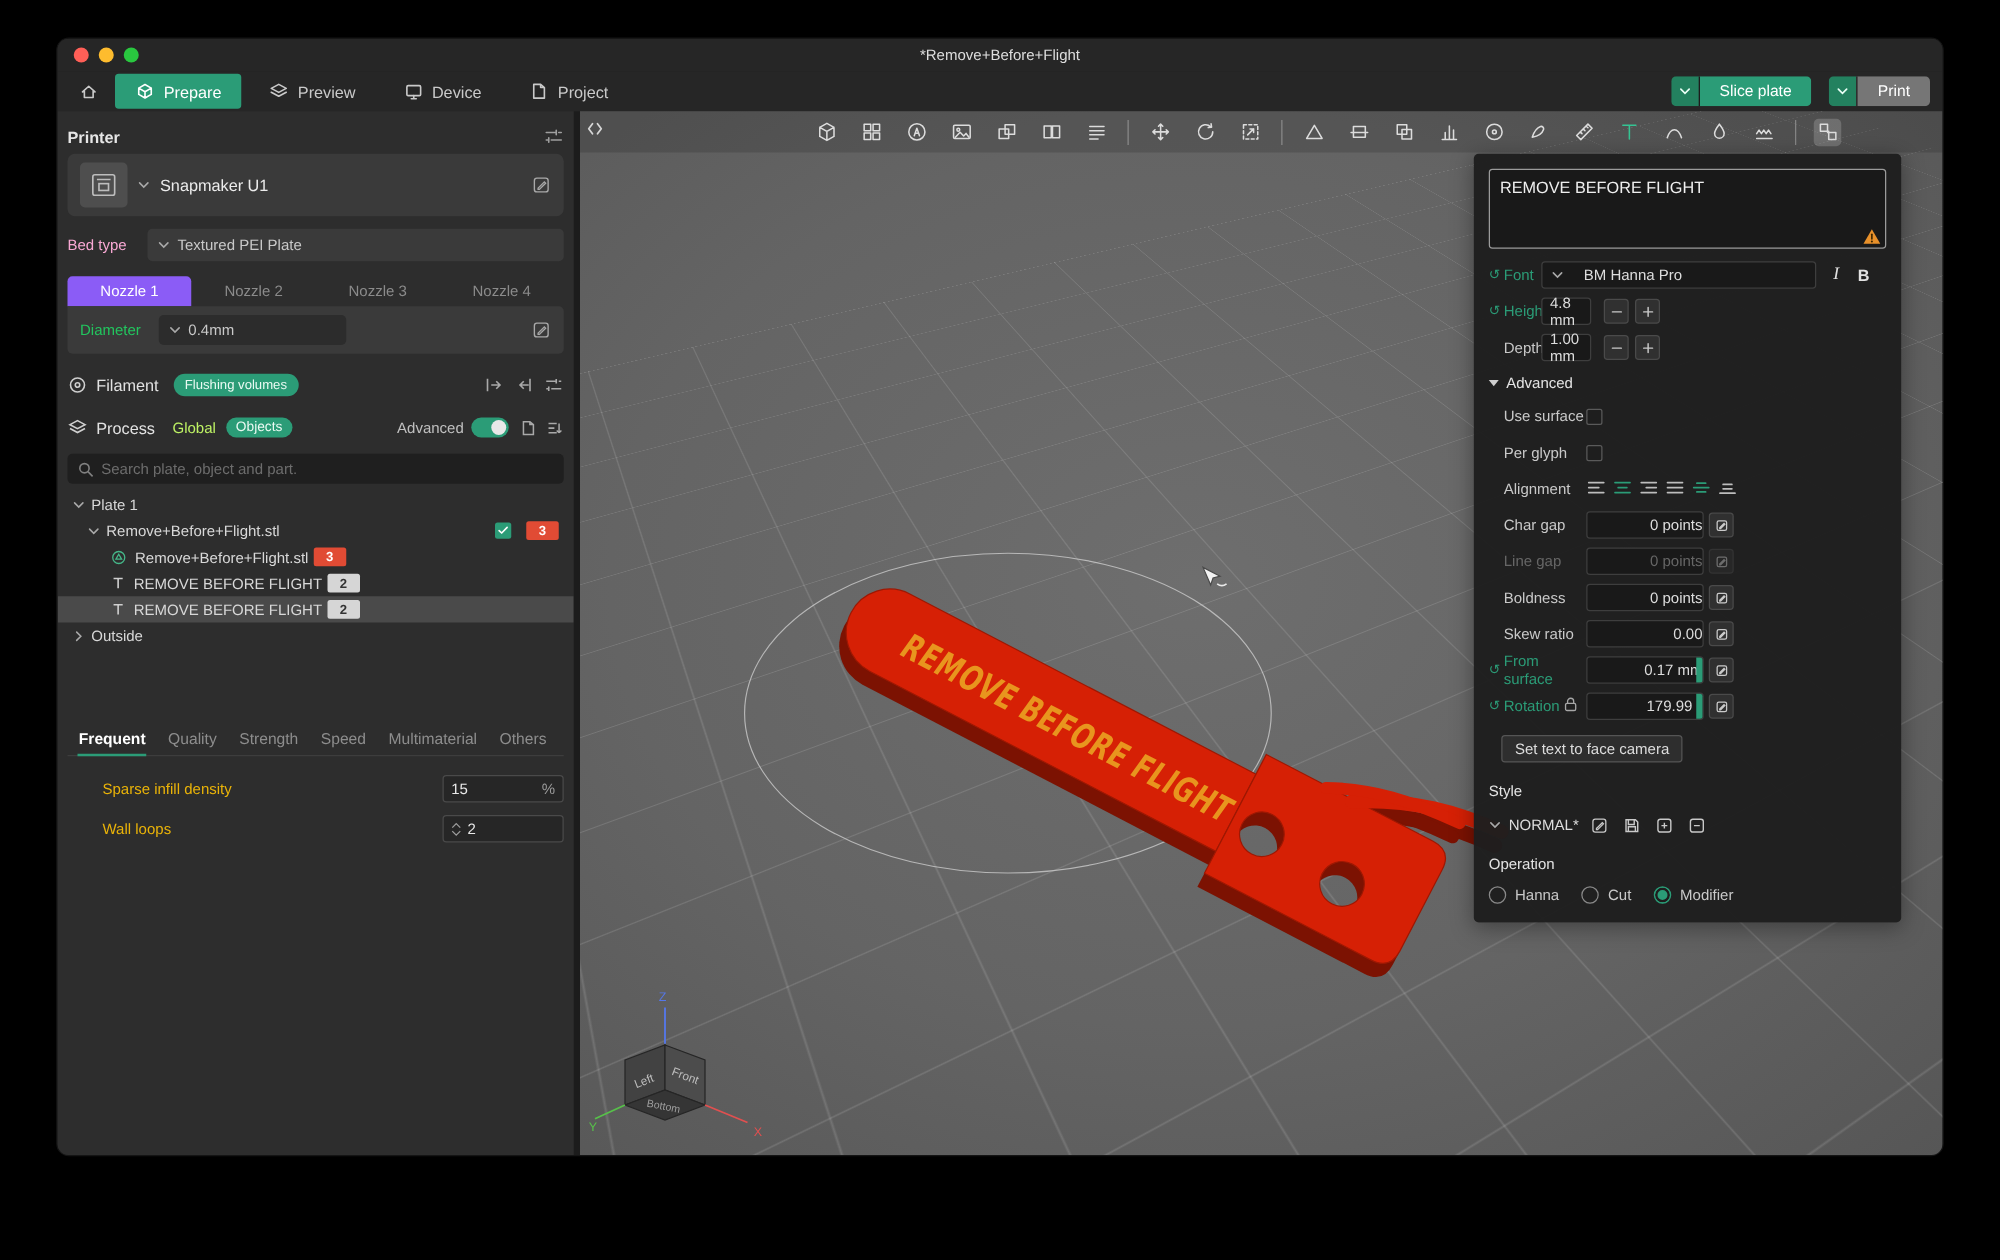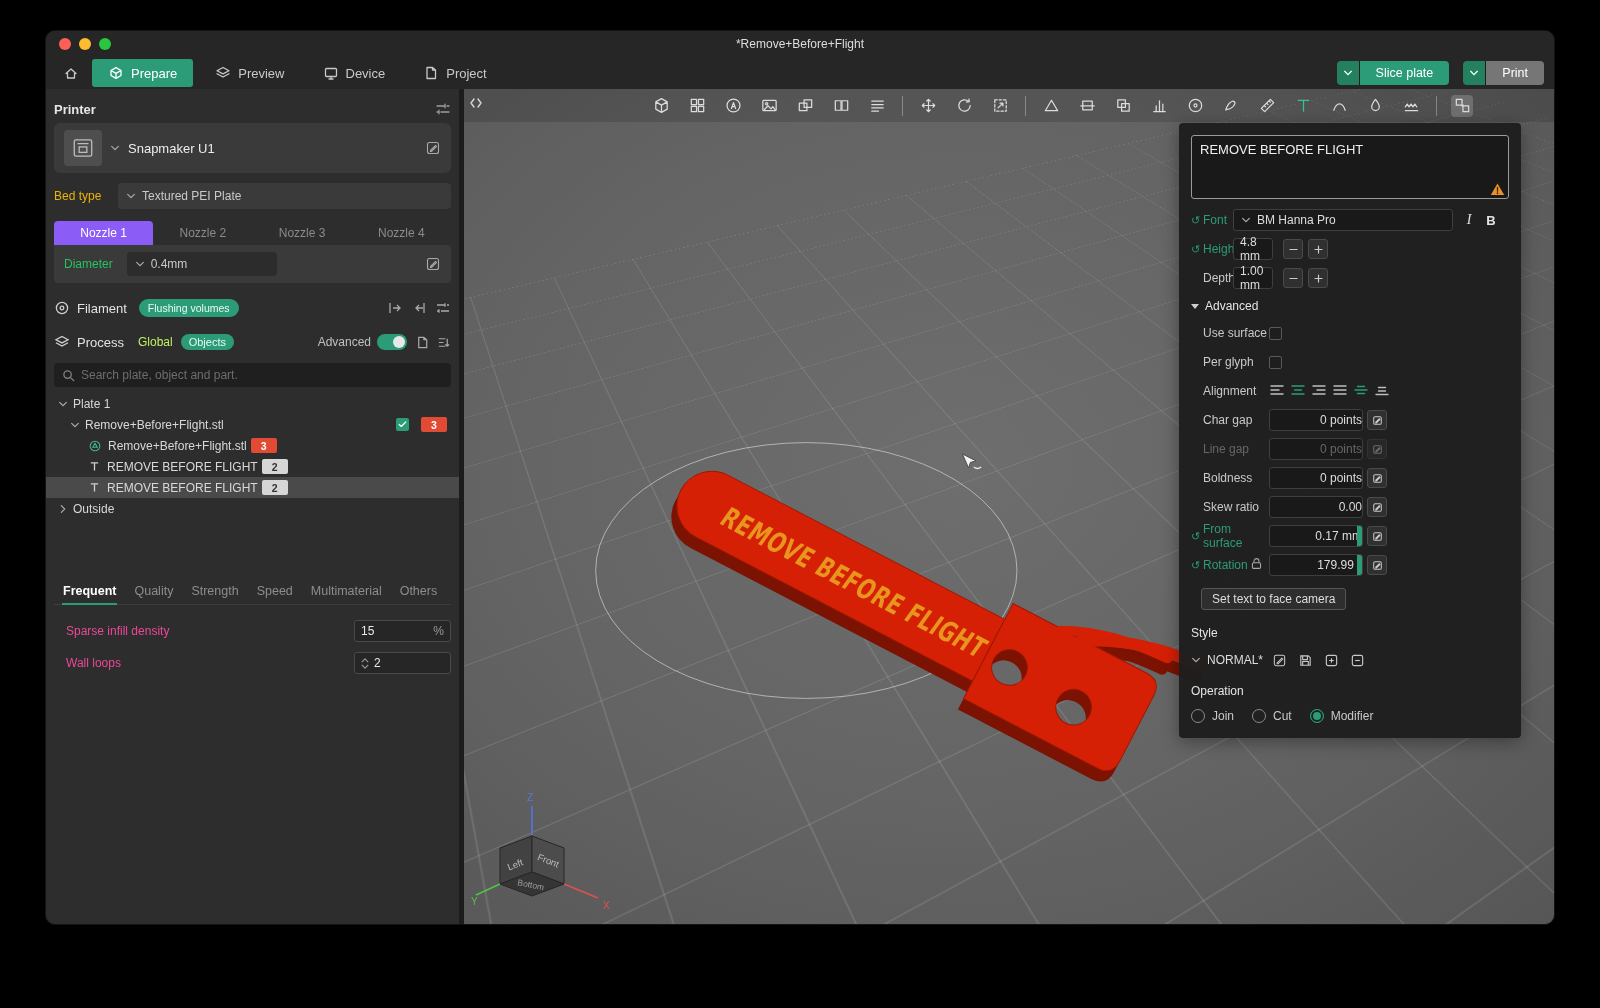--- a/index.html
+++ b/index.html
@@ -35,21 +35,21 @@
 .sb-hd .ric{margin-left:auto;color:#9f9f9f}
 .card{background:#3a3a3a;border-radius:6px}
 .printer-card{height:50px;display:flex;align-items:center;padding:0 10px;gap:8px}
 .pthumb{width:38px;height:36px;background:#4e4e4e;border-radius:4px;display:flex;align-items:center;justify-content:center}
 .pname{font-size:13px;color:#ececec}
 .mlauto{margin-left:auto}
 .ic{color:#a9a9a9;display:inline-flex}
 .ic svg{display:block}
 .chev{width:10px;height:10px;fill:none;stroke:#a9a9a9;stroke-width:1.5;stroke-linecap:round;flex:0 0 auto}
 .row-bed{margin-top:10px;display:flex;align-items:center;height:26px}
-.row-bed .lbl{width:64px;color:#eab308}
+.row-bed .lbl{width:64px;color:#f9a8d4}
 .dd{display:flex;align-items:center;gap:6px;background:#3a3a3a;border-radius:4px;height:26px;padding:0 8px;color:#c9c9c9}
 .dd.flex1{flex:1}
 .noz-tabs{margin-top:12px;display:flex;height:24px}
 .noz{flex:1;display:flex;align-items:center;justify-content:center;font-size:12px;color:#8b8b8b}
 .noz.active{background:#8b5cf6;border-radius:4px 4px 0 0;color:#fff}
 .diam-card{height:38px;background:#3a3a3a;border-radius:0 4px 4px 4px;display:flex;align-items:center;padding:0 10px}
 .diam-card .lbl{color:#22c55e}
 .dd.small{height:24px;width:150px;background:#2c2c2c;margin-left:14px}
 .row-fil{margin-top:12px;height:26px;display:flex;align-items:center}
 .row-fil .t,.row-pro .t{font-size:13px;color:#e2e2e2;margin-left:7px}
@@ -72,21 +72,21 @@
 .badge.red{background:#e14b34;color:#fff}
 .badge.lt{background:#d6d6d6;color:#333}
 .cbx{width:13px;height:13px;border-radius:2px;background:#2b9c77;display:flex;align-items:center;justify-content:center;margin-right:8px}
 .cbx svg{width:9px;height:9px;fill:none;stroke:#fff;stroke-width:2;stroke-linecap:round;stroke-linejoin:round}
 .ticon{margin-right:6px;display:inline-flex;color:#cfcfcf}
 .ptabs{display:flex;align-items:flex-end;height:26px;border-bottom:1px solid #3d3d3d}
 .ptab{padding:0 9px 6px;font-size:12.5px;color:#8d8d8d;position:relative}
 .ptab.active{color:#fff;font-weight:bold}
 .ptab.active::after{content:"";position:absolute;left:8px;right:8px;bottom:-1px;height:2px;background:#2b9c77}
 .prow{margin-top:8px;height:24px;display:flex;align-items:center}
-.prow .lbl{margin-left:12px;color:#ec4899}
+.prow .lbl{margin-left:28px;color:#eab308}
 .pinp{margin-left:auto;width:97px;height:22px;background:#262626;border:1px solid #4a4a4a;border-radius:3px;display:flex;align-items:center;padding:0 6px;color:#e8e8e8}
 .pinp .unit{margin-left:auto;color:#9a9a9a}
 .stepper{display:inline-flex;flex-direction:column;gap:1px;margin-right:5px;color:#9a9a9a}
 .stepper svg{width:8px;height:5px;fill:none;stroke:currentColor;stroke-width:1.4}
 
 .viewport{flex:1;position:relative;overflow:hidden;background:radial-gradient(ellipse at 45% 45%,#6e6e6e 0%,#646464 55%,#565656 100%)}
 .gridplane{position:absolute;left:-420px;top:-360px;width:2200px;height:1800px;background-image:linear-gradient(rgba(255,255,255,.13) 1px,transparent 1px),linear-gradient(90deg,rgba(255,255,255,.13) 1px,transparent 1px);background-size:96px 96px;transform:perspective(1100px) rotateX(54deg) rotateZ(-33deg);transform-origin:50% 40%}
 .topband{position:absolute;left:0;top:0;right:0;height:33px;background:rgba(0,0,0,.14)}
 .collapse{position:absolute;left:4px;top:6px;color:#d6d6d6}
 .collapse svg{width:16px;height:16px;fill:none;stroke:currentColor;stroke-width:1.4;stroke-linecap:round;stroke-linejoin:round}
@@ -104,21 +104,21 @@
 .ta{position:relative;height:64px;background:#191919;border:1px solid #9b9b9b;border-radius:3px;padding:6px 8px;font-size:13px;color:#efefef;margin-bottom:10px}
 .ta .warn{position:absolute;right:3px;bottom:2px}
 .tprow{display:flex;align-items:center;height:22px;margin-bottom:7px}
 .gut{width:12px;display:flex;align-items:center;flex:0 0 auto}
 .reset{color:#2b9c77;font-size:11px;line-height:1}
 .lbl-s{width:30px;flex:0 0 auto}
 .lbl-m{width:66px;flex:0 0 auto;display:flex;align-items:center}
 .teal{color:#2b9c77}
 .dim{color:#666}
 .inp{position:relative;display:flex;align-items:center;background:#191919;border:1px solid #3e3e3e;border-radius:3px;height:22px;color:#ddd}
-.inp.w-dd{width:220px;gap:6px;padding:0 7px}
+.inp.w-dd{width:220px;gap:16px;padding:0 7px}
 .inp.w-num{width:40px;padding-left:6px}
 .inp.w-pts{width:94px;justify-content:flex-end}
 .inp .bar{position:absolute;right:0;top:0;bottom:0;width:5px;background:#2b9c77;border-radius:0 2px 2px 0}
 .sq{width:20px;height:20px;border:1px solid #4a4a4a;border-radius:3px;background:#303030;display:flex;align-items:center;justify-content:center;flex:0 0 auto}
 .sq svg{width:11px;height:11px;fill:none;stroke:#c9c9c9;stroke-width:1.5;stroke-linecap:round}
 .ml10{margin-left:10px}.ml5{margin-left:5px}.ml4{margin-left:4px}.ml6{margin-left:6px}.ml2{margin-left:2px}
 .ibtn{width:20px;height:20px;display:flex;align-items:center;justify-content:center;color:#e2e2e2}
 .ibtn .it{font-family:"Liberation Serif",serif;font-style:italic;font-size:14px}
 .ibtn .bd{font-weight:bold;font-size:13px}
 .advhdr{display:flex;align-items:center;height:20px;margin-bottom:6px;color:#e4e4e4}
@@ -875,21 +875,21 @@
                   <rect x="2.5" y="2.5" width="11" height="11" rx="2"></rect>
                   <path d="M5.5 8h5"></path>
                 </svg>
               </span>
           </div>
 
           <div class="sechdr">Operation</div>
           <div class="oprow">
             <span class="op">
                 <span class="radio"></span>
-                <span>Join</span>
+                <span>Hanna</span>
               </span>
             <span class="op">
                 <span class="radio"></span>
                 <span>Cut</span>
               </span>
             <span class="op">
                 <span class="radio on"></span>
                 <span>Modifier</span>
               </span>
           </div>

